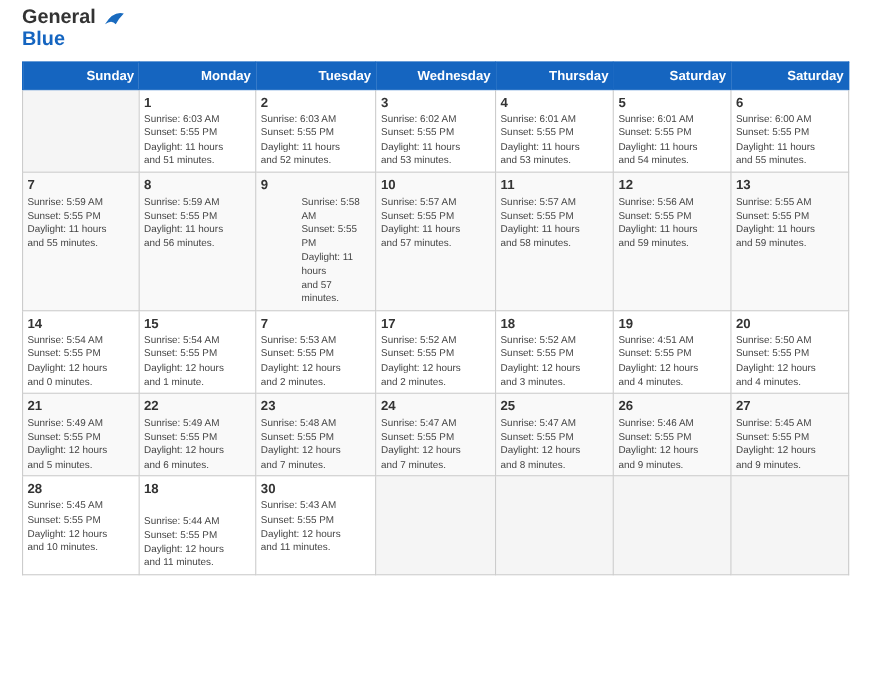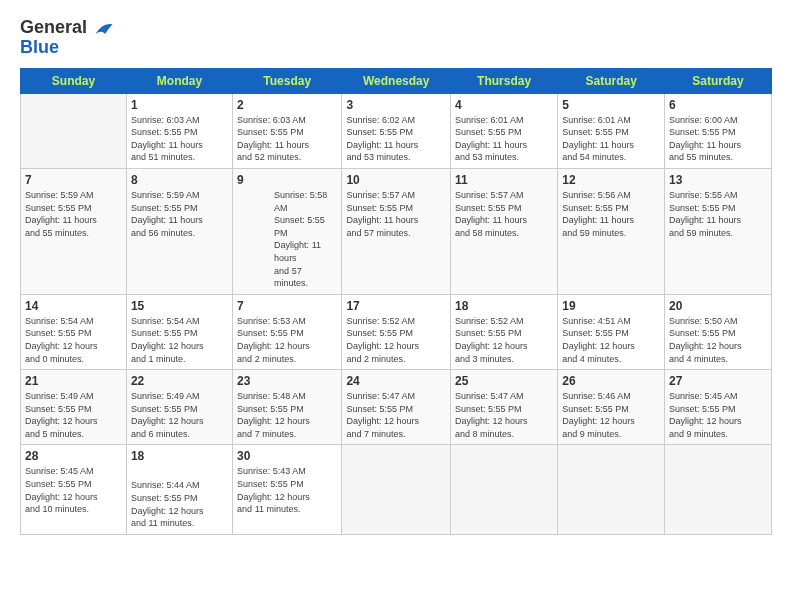--- a/index.html
+++ b/index.html
@@ -5,21 +5,21 @@
     * { margin: 0; padding: 0; box-sizing: border-box; }
     body {
       font-family: Arial, sans-serif;
       background: #fff;
       width: 792px;
       height: 612px;
       overflow: hidden;
     }
     .container {
       width: 792px;
-      padding: 18px 20px 10px 20px;
+      padding: 6px 20px 10px 20px;
     }
     .header-row {
       display: flex;
       align-items: flex-start;
       justify-content: space-between;
       margin-bottom: 10px;
     }
     .logo {
       display: flex;
       align-items: center;
@@ -38,23 +38,23 @@
       font-size: 14px;
       color: #555;
     }
     table {
       width: 100%;
       border-collapse: collapse;
       font-size: 10px;
     }
     thead tr th {
       background-color: #1565c0;
-      color: #bef264;
+      color: #ffffff;
       padding: 5px 4px;
-      text-align: center;
+      text-align: right;
       font-size: 12px;
       font-weight: bold;
       border: 1px solid #1565c0;
     }
     tbody tr td {
       border: 1px solid #ccc;
       padding: 4px 4px;
       vertical-align: top;
       width: 113px;
       min-height: 70px;

